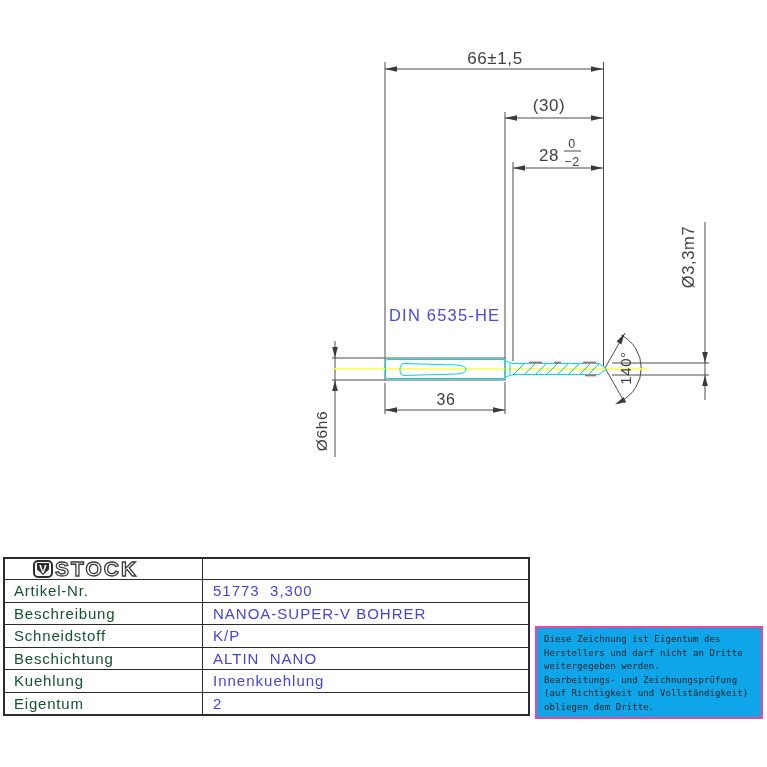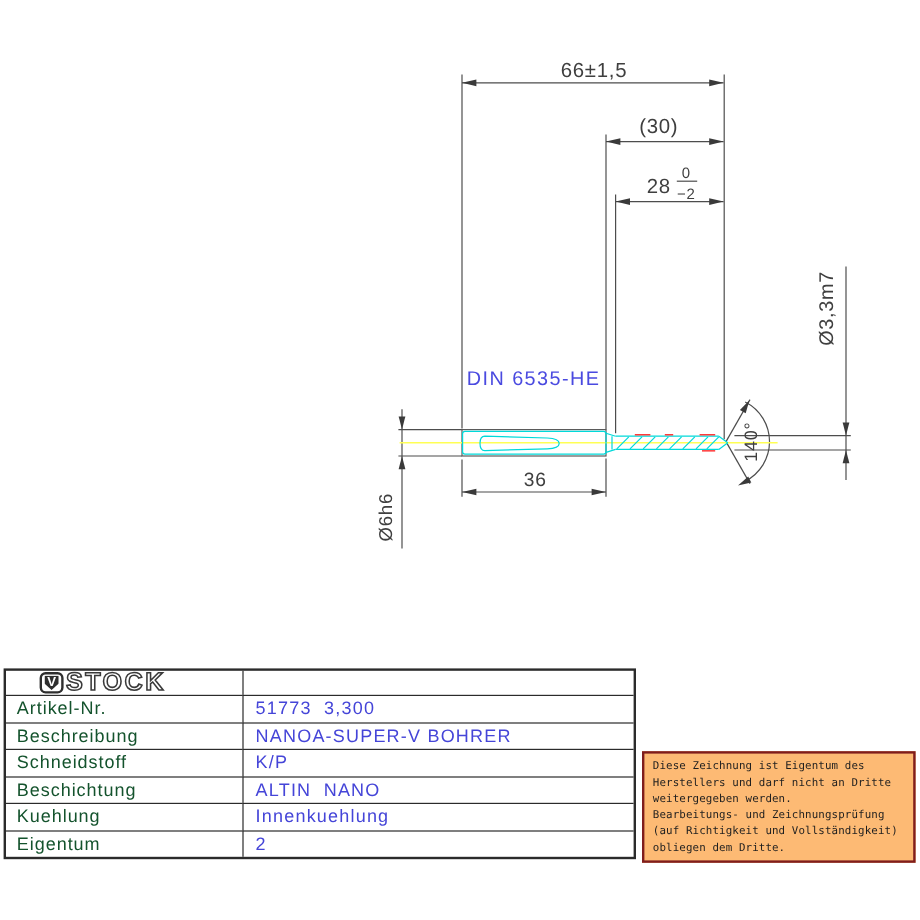--- a/index.html
+++ b/index.html
@@ -21,23 +21,23 @@
   .logo-badge{width:20px;height:18px;border:2px solid #2e2e2e;border-radius:5px;
               display:inline-flex;align-items:center;justify-content:center;background:#fff;box-sizing:border-box;}
   .logo-badge-inner{background:#2e2e2e;color:#fff;font-weight:700;font-size:11px;line-height:11px;
               width:12px;height:12px;display:flex;align-items:center;justify-content:center;
               clip-path:polygon(0 0,100% 0,100% 55%,50% 100%,0 55%);}
   .logo-text{font-weight:700;font-size:21px;line-height:18px;letter-spacing:2px;color:#fff;
              -webkit-text-stroke:1.3px #3a3a3a;}
 
   
   .disclaimer{position:absolute;left:535px;top:626px;width:228px;height:93px;
-              border:2px solid #7f1d1d;box-sizing:border-box;padding:5px 6px 0 7px;
+              border:2px solid #ec4899;box-sizing:border-box;padding:5px 6px 0 7px;
               font-family:"DejaVu Sans Mono",monospace;font-size:9px;line-height:13.6px;
-              color:#1f1f1f;letter-spacing:0.1px;background:#fdba74;}
+              color:#1f1f1f;letter-spacing:0.1px;background:#0ea5e9;}
 </style>
 </head>
 <body>
 
 <div class="stage">
 
   <svg width="767" height="545" viewBox="0 0 767 545">
 
     <g stroke="#4d4d4d" stroke-width="1" fill="none">
       <g>

